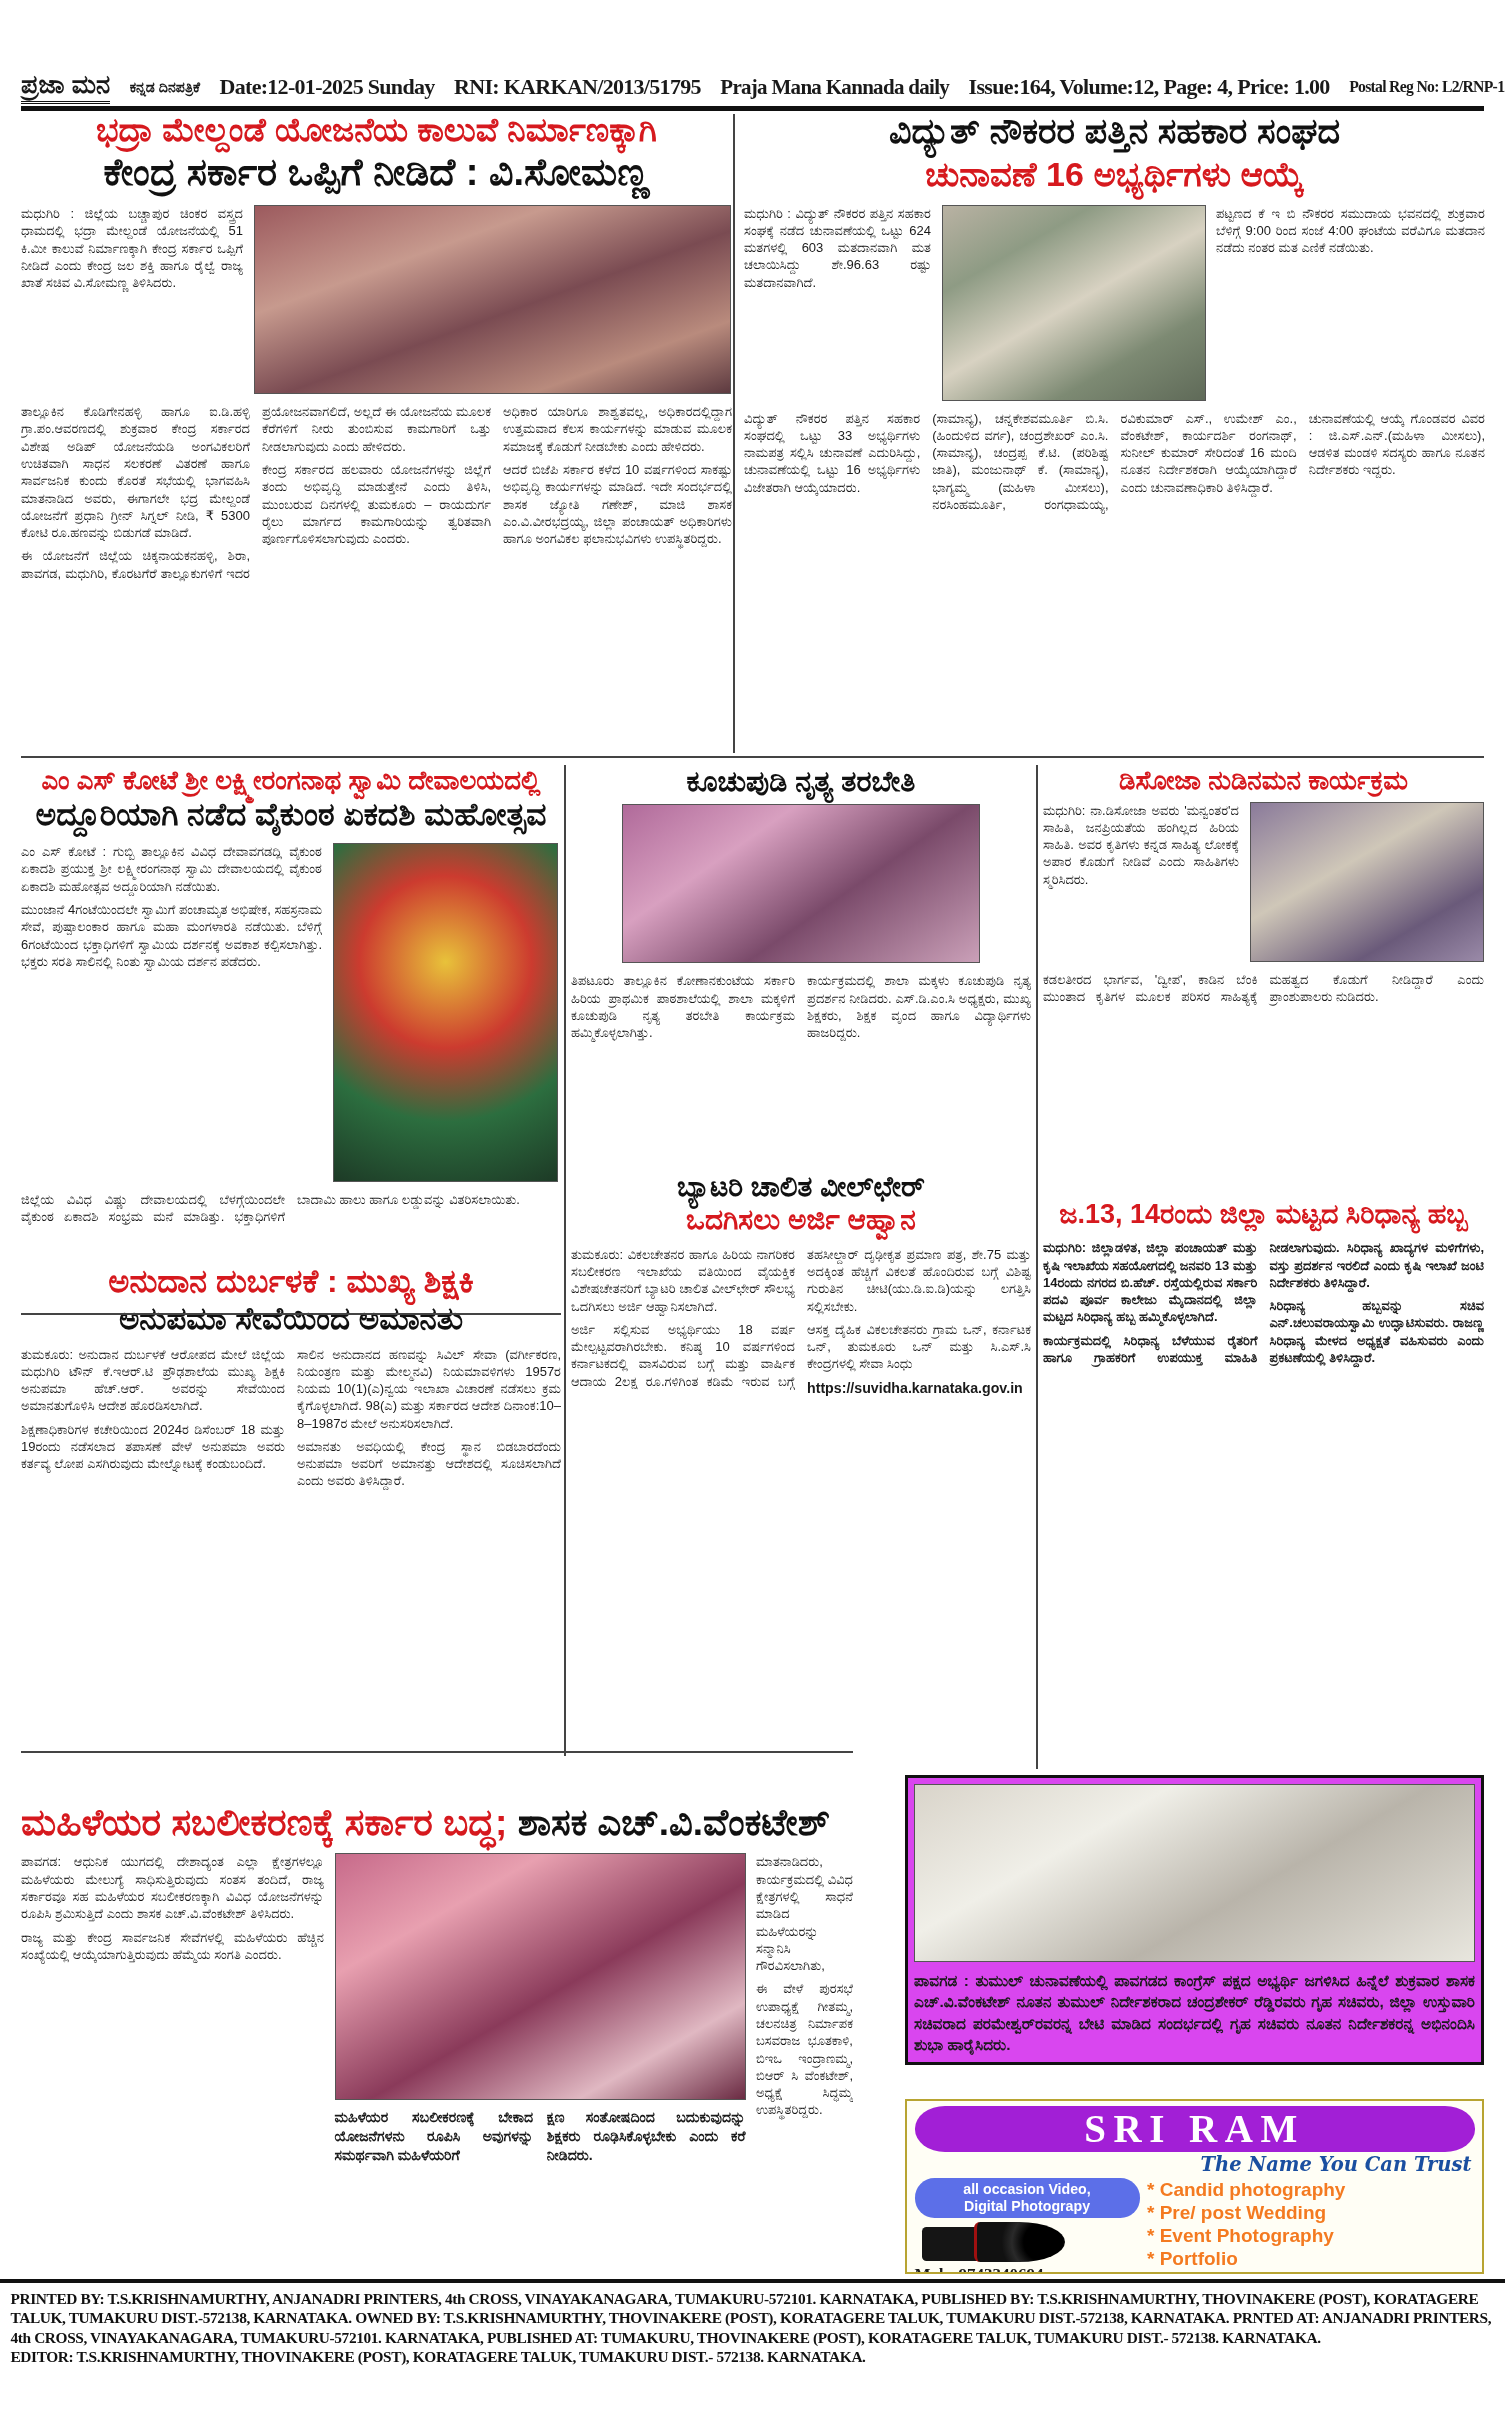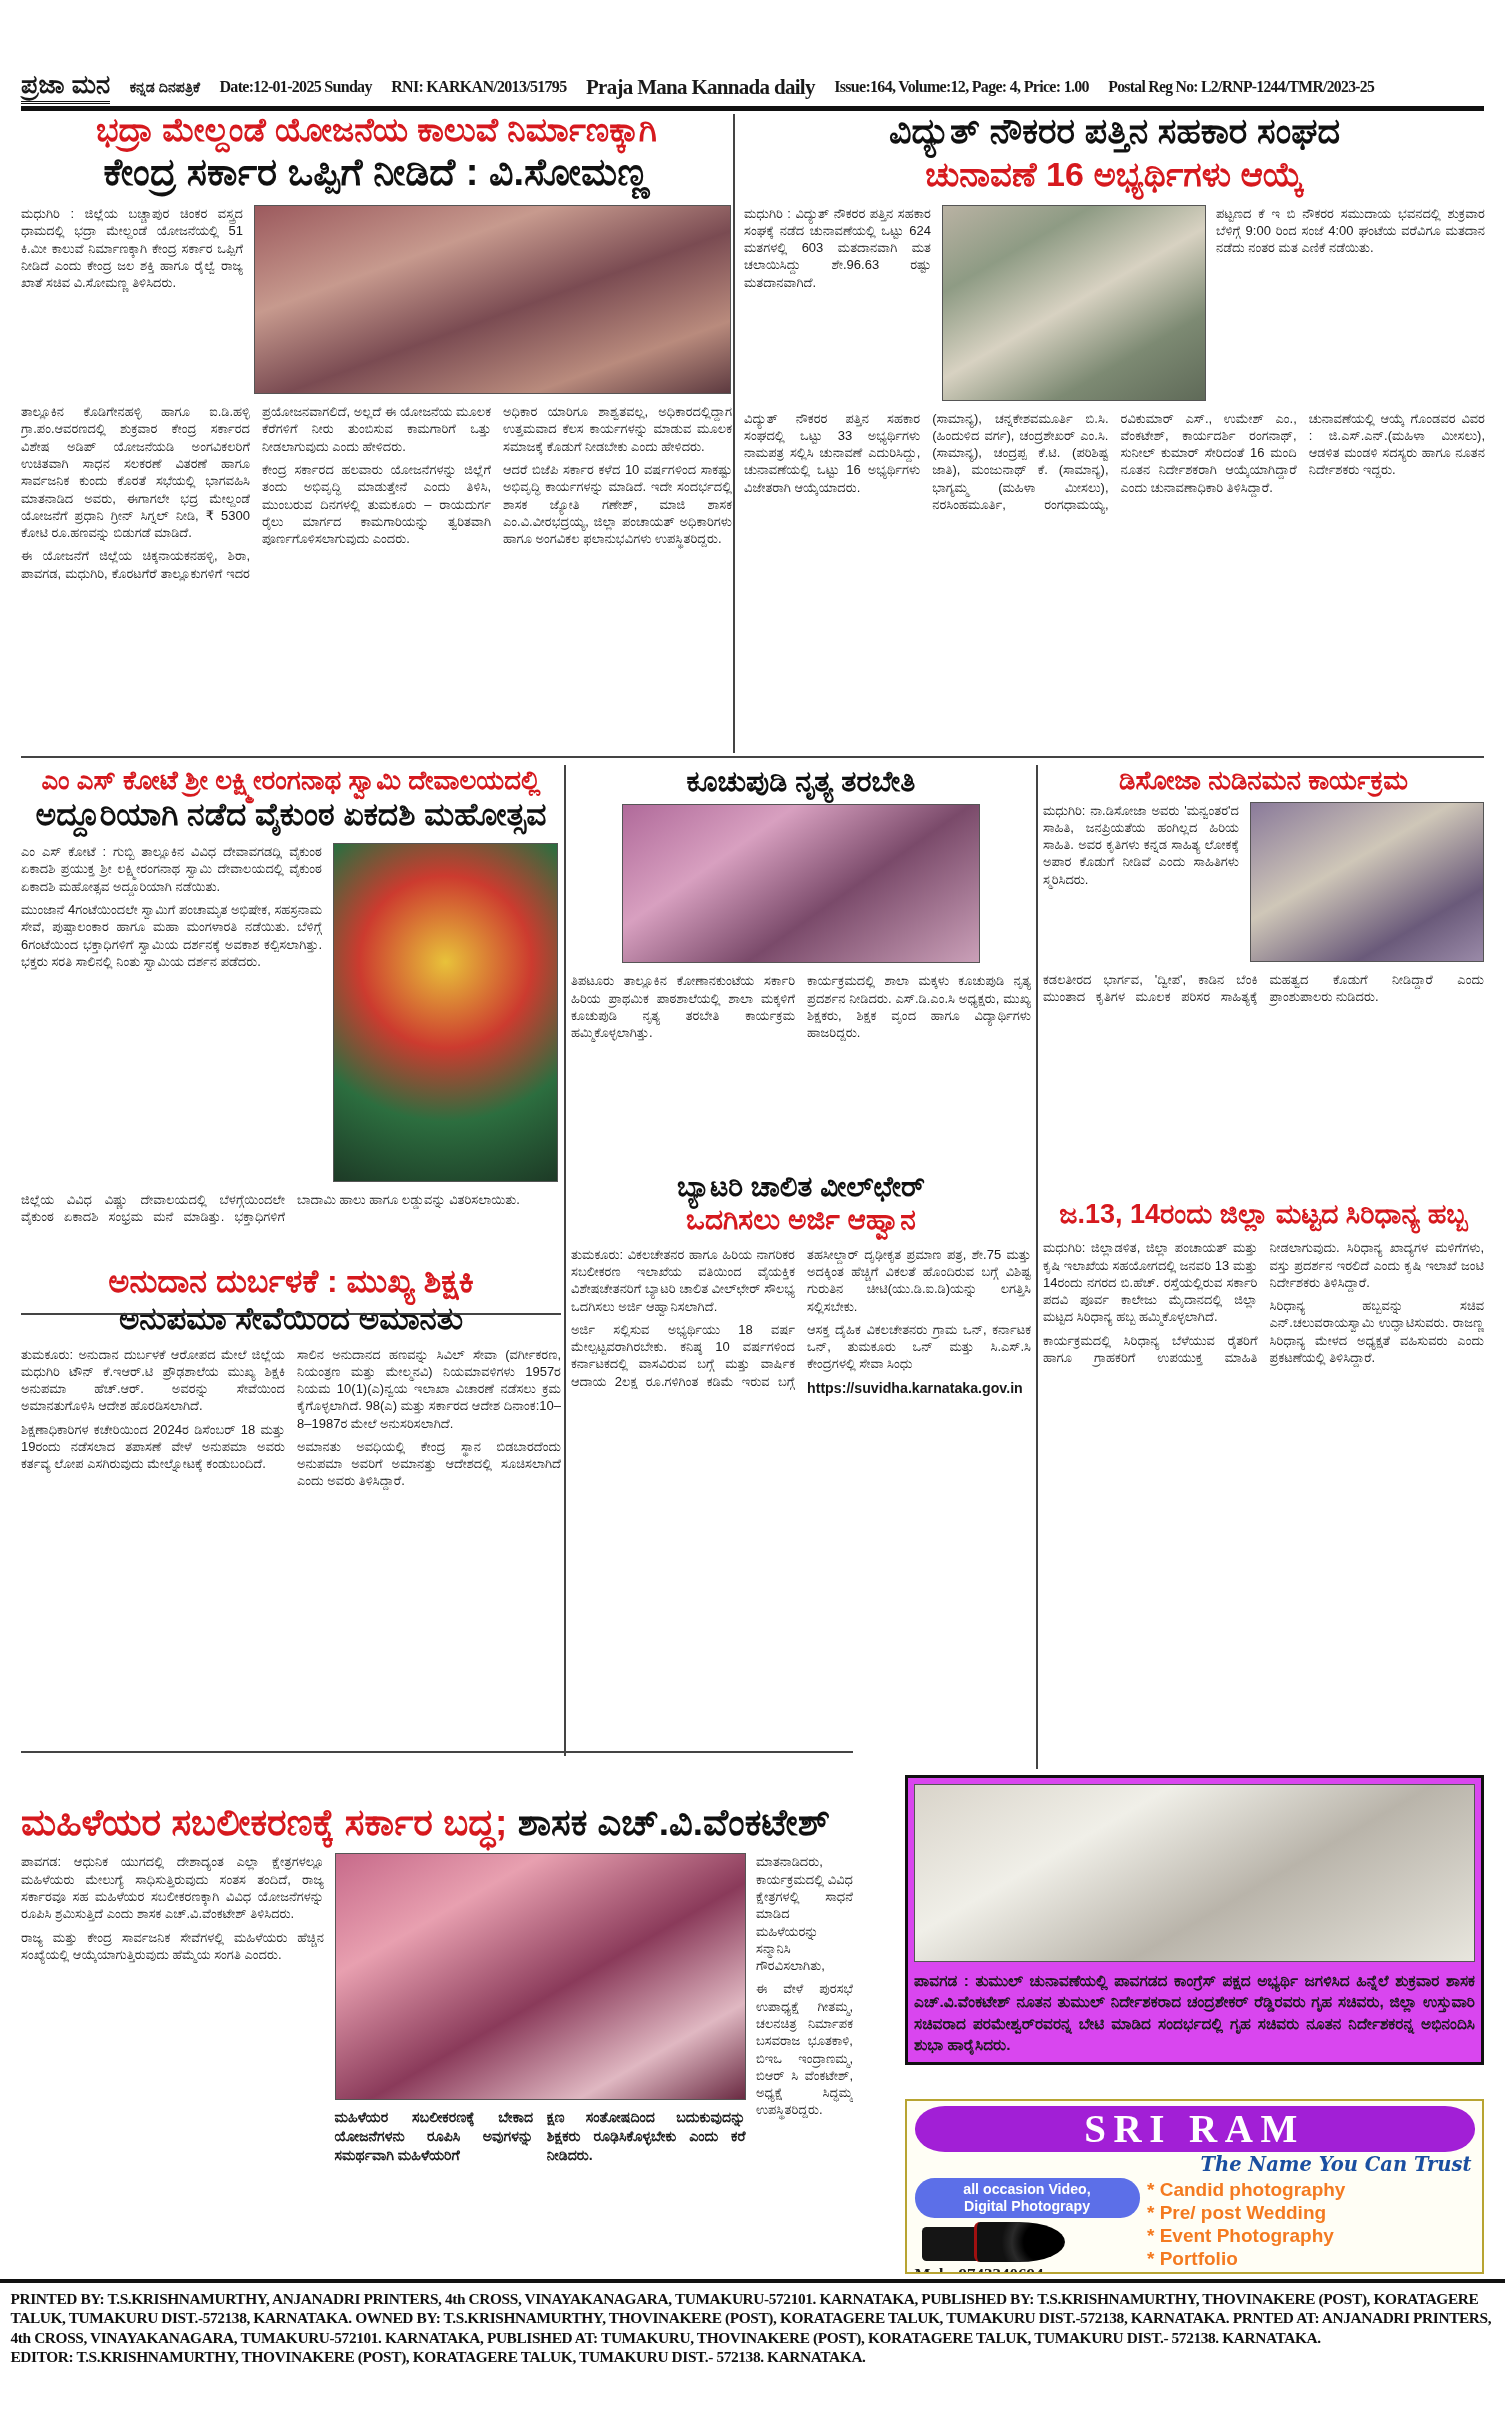--- a/index.html
+++ b/index.html
@@ -2,21 +2,21 @@
 <html style="font-size:12px"><head>
 <meta charset="utf-8">
 <style>
   html,body{margin:0;padding:0;background:#e8e8e8;}
   .page{position:relative;width:1505px;height:2426px;background:#ffffff;margin:0 auto;
         font-family:"Liberation Sans","DejaVu Sans",sans-serif;color:#1a1a1a;overflow:hidden;}
   
   .masthead{position:absolute;left:21px;top:69px;width:1463px;height:36px;display:flex;align-items:center;gap:19.5px;white-space:nowrap;}
   .mh-logo{font-size:25.5px;font-weight:bold;border-bottom:3px double #111;padding-bottom:1.5px;}
   .mh-tag{font-size:14.2px;font-weight:bold;}
-  .mh-serif{font-family:"Liberation Serif","DejaVu Serif",serif;font-weight:bold;font-size:16px;letter-spacing:-0.7px;}
+  .mh-serif{font-family:"Liberation Serif","DejaVu Serif",serif;font-weight:bold;font-size:22px;letter-spacing:-0.7px;}
   .mh-name{font-family:"Liberation Serif","DejaVu Serif",serif;font-weight:bold;font-size:21px;letter-spacing:-0.7px;}
   .mh-small{font-family:"Liberation Serif","DejaVu Serif",serif;font-weight:bold;font-size:15.7px;letter-spacing:-0.7px;}
   .mh-rule{position:absolute;left:21px;top:106px;width:1463px;height:5.2px;background:#111;}
   
   .hl{ text-align:center;font-weight:bold;line-height:1.08;}
   .red{color:#d6191e;}
   .blk{color:#111;}
   .bodytxt{font-size:13px;line-height:1.33;text-align:justify;overflow:hidden;}
   .bodytxt p{margin:0 0 6px 0;}
   .cols2{column-count:2;column-gap:12px;}
@@ -181,21 +181,21 @@
   <div class="secE">
     <div class="hl red h1">ಡಿಸೋಜಾ ನುಡಿನಮನ ಕಾರ್ಯಕ್ರಮ</div>
     <div class="rowflex" style="margin-top:7.5px;">
       <div class="bodytxt" style="width:196px;height:160px;">ಮಧುಗಿರಿ: ನಾ.ಡಿಸೋಜಾ ಅವರು 'ಮನ್ವಂತರ'ದ ಸಾಹಿತಿ, ಜನಪ್ರಿಯತೆಯ ಹಂಗಿಲ್ಲದ ಹಿರಿಯ ಸಾಹಿತಿ. ಅವರ ಕೃತಿಗಳು ಕನ್ನಡ ಸಾಹಿತ್ಯ ಲೋಕಕ್ಕೆ ಅಪಾರ ಕೊಡುಗೆ ನೀಡಿವೆ ಎಂದು ಸಾಹಿತಿಗಳು ಸ್ಮರಿಸಿದರು.</div>
       <div class="photo ph-e" style="width:234px;height:160px;"></div>
     </div>
     <div class="bodytxt cols2" style="margin-top:9px;height:225px;">
       <p>ಕಡಲತೀರದ ಭಾರ್ಗವ, 'ದ್ವೀಪ', ಕಾಡಿನ ಬೆಂಕಿ ಮುಂತಾದ ಕೃತಿಗಳ ಮೂಲಕ ಪರಿಸರ ಸಾಹಿತ್ಯಕ್ಕೆ ಮಹತ್ವದ ಕೊಡುಗೆ ನೀಡಿದ್ದಾರೆ ಎಂದು ಪ್ರಾಂಶುಪಾಲರು ನುಡಿದರು.</p>
     </div>
     <div class="hl red hs">ಜ.13, 14ರಂದು ಜಿಲ್ಲಾ ಮಟ್ಟದ ಸಿರಿಧಾನ್ಯ ಹಬ್ಬ</div>
-    <div class="bodytxt cols2" style="margin-top:10.5px;height:439px;">
+    <div class="bodytxt cols2" style="margin-top:10.5px;height:439px;font-weight:bold;">
       <p>ಮಧುಗಿರಿ: ಜಿಲ್ಲಾಡಳಿತ, ಜಿಲ್ಲಾ ಪಂಚಾಯತ್ ಮತ್ತು ಕೃಷಿ ಇಲಾಖೆಯ ಸಹಯೋಗದಲ್ಲಿ ಜನವರಿ 13 ಮತ್ತು 14ರಂದು ನಗರದ ಬಿ.ಹೆಚ್. ರಸ್ತೆಯಲ್ಲಿರುವ ಸರ್ಕಾರಿ ಪದವಿ ಪೂರ್ವ ಕಾಲೇಜು ಮೈದಾನದಲ್ಲಿ ಜಿಲ್ಲಾ ಮಟ್ಟದ ಸಿರಿಧಾನ್ಯ ಹಬ್ಬ ಹಮ್ಮಿಕೊಳ್ಳಲಾಗಿದೆ.</p>
       <p>ಕಾರ್ಯಕ್ರಮದಲ್ಲಿ ಸಿರಿಧಾನ್ಯ ಬೆಳೆಯುವ ರೈತರಿಗೆ ಹಾಗೂ ಗ್ರಾಹಕರಿಗೆ ಉಪಯುಕ್ತ ಮಾಹಿತಿ ನೀಡಲಾಗುವುದು. ಸಿರಿಧಾನ್ಯ ಖಾದ್ಯಗಳ ಮಳಿಗೆಗಳು, ವಸ್ತು ಪ್ರದರ್ಶನ ಇರಲಿದೆ ಎಂದು ಕೃಷಿ ಇಲಾಖೆ ಜಂಟಿ ನಿರ್ದೇಶಕರು ತಿಳಿಸಿದ್ದಾರೆ.</p>
       <p>ಸಿರಿಧಾನ್ಯ ಹಬ್ಬವನ್ನು ಸಚಿವ ಎನ್.ಚಲುವರಾಯಸ್ವಾಮಿ ಉದ್ಘಾಟಿಸುವರು. ರಾಜಣ್ಣ ಸಿರಿಧಾನ್ಯ ಮೇಳದ ಅಧ್ಯಕ್ಷತೆ ವಹಿಸುವರು ಎಂದು ಪ್ರಕಟಣೆಯಲ್ಲಿ ತಿಳಿಸಿದ್ದಾರೆ.</p>
     </div>
   </div>
 
   <div class="hdiv" style="left:21px;top:1751px;width:832px;"></div>
 
   <div class="artG">
     <div class="hl h">

